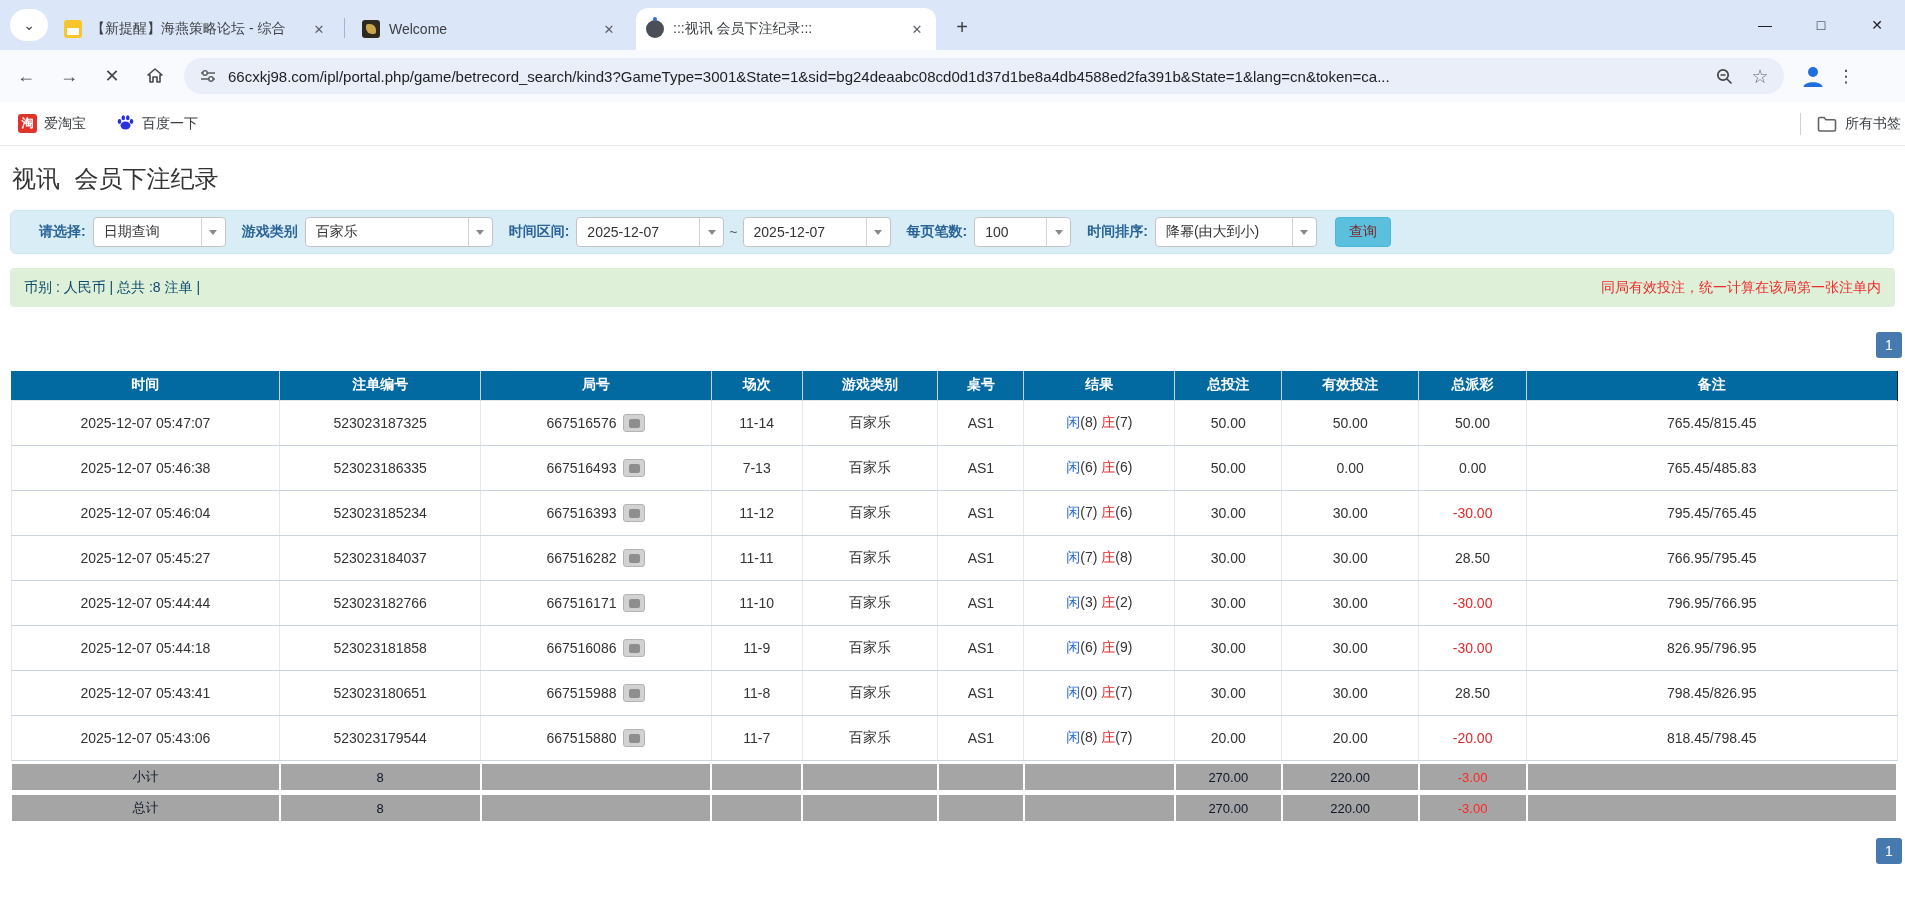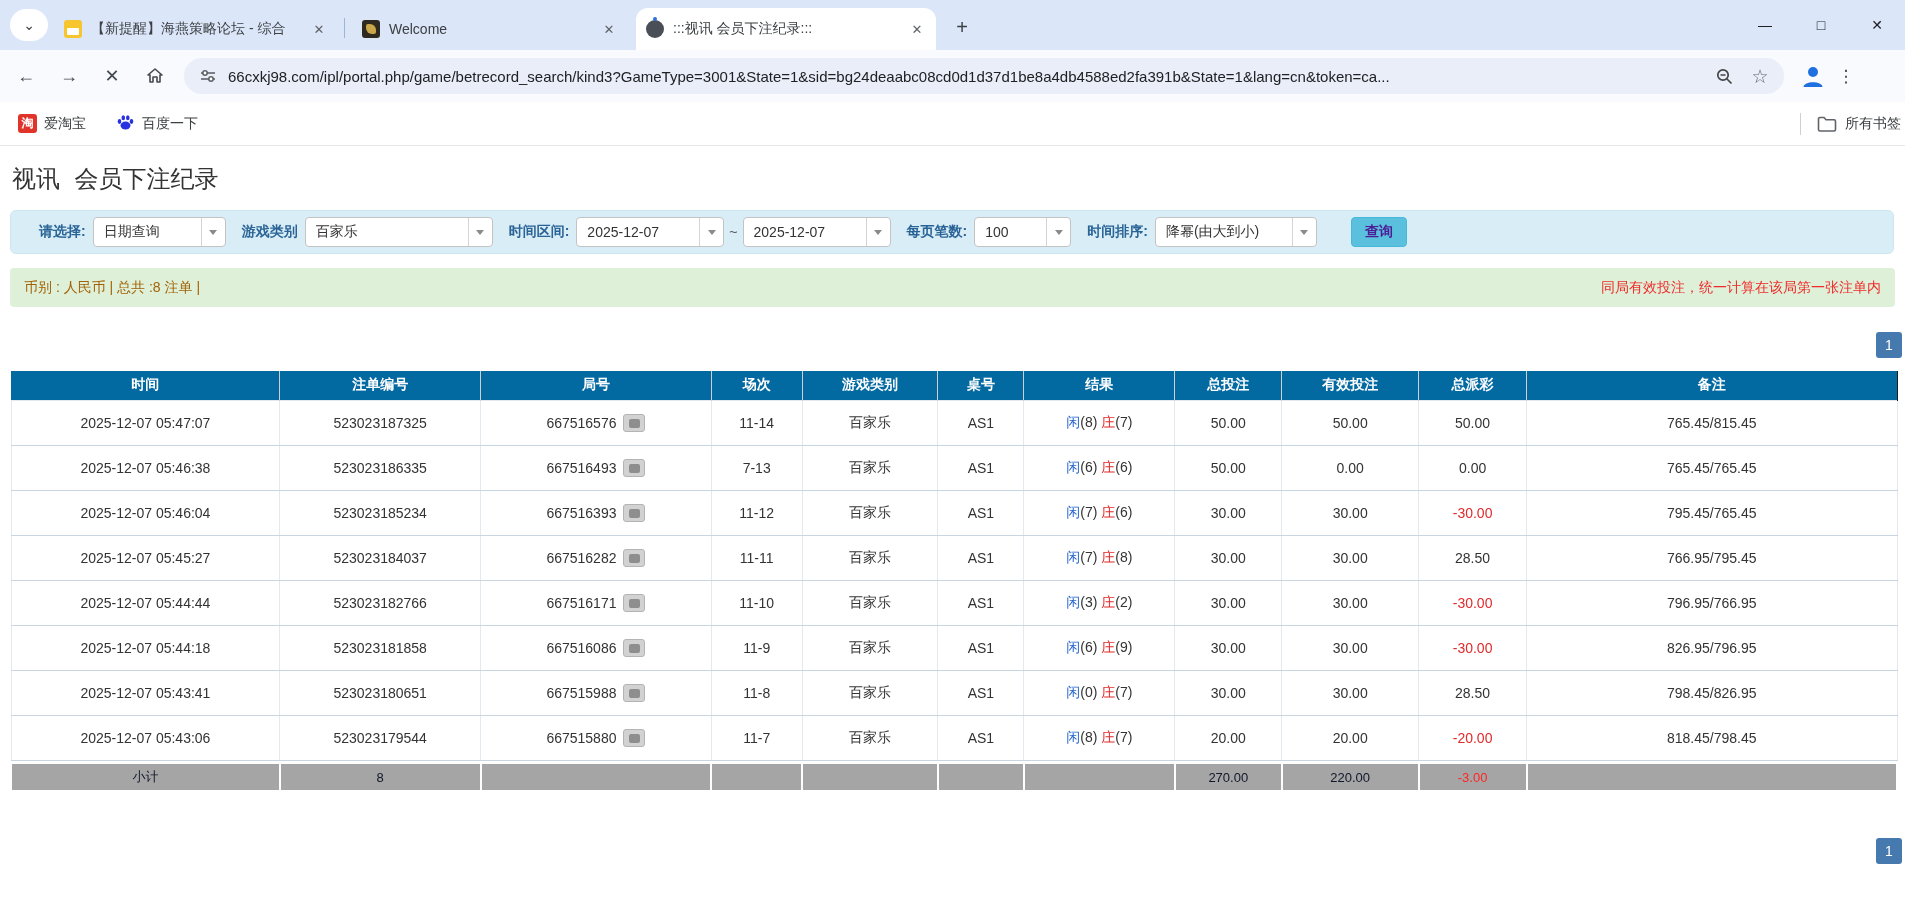--- a/index.html
+++ b/index.html
@@ -62,26 +62,26 @@
 
   .filter-bar { position:absolute; left:10px; top:210px; width:1884px; height:44px; background:#d9edf7;
     border:1px solid #cde5f1; border-radius:6px; display:flex; align-items:center; padding:0 14px 0 28px; }
   .f-label { font-size:14px; font-weight:bold; color:#2a6496; white-space:nowrap; }
   .combo { display:flex; height:30px; background:#fff; border:1px solid #c3c3c3; border-radius:4px; margin-left:7px; cursor:pointer; }
   .combo-text { flex:1; display:flex; align-items:center; padding-left:10px; font-size:14px; color:#333; white-space:nowrap; overflow:hidden; }
   .combo-arrow { width:24px; border-left:1px solid #d5d5d5; display:flex; align-items:center; justify-content:center; }
   .combo-arrow i { width:0; height:0; border-left:4px solid transparent; border-right:4px solid transparent; border-top:5px solid #8a8a8a; }
   .f-gap { width:16px; flex:none; }
   .tilde { font-size:14px; color:#555; margin:0 5px; }
-  .search-btn { margin-left:34px; height:30px; padding:0 13px; background:#5bc0de; border:1px solid #46b8da;
-    border-radius:4px; color:#4c1d95; font-size:14px; display:flex; align-items:center; cursor:pointer;font-weight:bold; }
+  .search-btn { margin-left:18px; height:30px; padding:0 13px; background:#5bc0de; border:1px solid #46b8da;
+    border-radius:4px; color:#7f1d1d; font-size:14px; display:flex; align-items:center; cursor:pointer; }
 
   .summary-bar { position:absolute; left:10px; top:268px; width:1885px; height:39px; background:#dff0d8;
     border-radius:4px; display:flex; align-items:center; justify-content:space-between; padding:0 14px; }
-  .summary-left { font-size:14px; color:#a16207;text-align:right; }
+  .summary-left { font-size:14px; color:#0c4a6e;text-align:right; }
   .summary-right { font-size:14px; color:#f02b2b; }
 
   .page-btn { position:absolute; width:26px; height:26px; background:#4679ad; border-radius:3px; color:#fff;
     font-size:14px; display:flex; align-items:center; justify-content:center; cursor:pointer; }
   .page-btn.top { right:3px; top:332px; }
   .page-btn.bottom { right:3px; top:838px; }
 
   
   .bet-table { position:absolute; left:10px; top:371px; width:1888px; border-collapse:collapse; table-layout:fixed; }
   .bet-table th { height:29px; background:#0369a1; color:#fff; font-size:14px; font-weight:bold;
@@ -315,21 +315,21 @@
               <span>667516493</span>
               <span class="replay-ico"></span>
             </span></td>
         <td>7-13</td>
         <td>百家乐</td>
         <td>AS1</td>
         <td><span class="res-player">闲</span><span>(6)</span> <span class="res-banker">庄</span><span>(6)</span></td>
         <td class="val-blue">50.00</td>
         <td>0.00</td>
         <td style="color: rgb(51, 51, 51);">0.00</td>
-        <td>765.45/765.45</td>
+        <td>765.45/485.83</td>
       </tr>
       <tr>
         <td>2025-12-07 05:46:04</td>
         <td>523023185234</td>
         <td><span class="round-cell-inner">
               <span>667516393</span>
               <span class="replay-ico"></span>
             </span></td>
         <td>11-12</td>
         <td>百家乐</td>
@@ -432,18 +432,31 @@
           <td></td>
           <td></td>
         <td>270.00</td>
         <td>220.00</td>
         <td style="color: rgb(255, 38, 38);">-3.00</td>
         <td></td>
       </tr>
       <tr class="spacer-row">
           <td colspan="11"></td>
         </tr>
+      <tr class="footer-row">
+        <td>总计</td>
+        <td>8</td>
+        <td></td>
+          <td></td>
+          <td></td>
+          <td></td>
+          <td></td>
+        <td>270.00</td>
+        <td>220.00</td>
+        <td style="color: rgb(255, 38, 38);">-3.00</td>
+        <td></td>
+      </tr>
     </tbody>
   </table>
 
   <div class="page-btn bottom">1</div>
 
 </div>
 
 </body></html>

